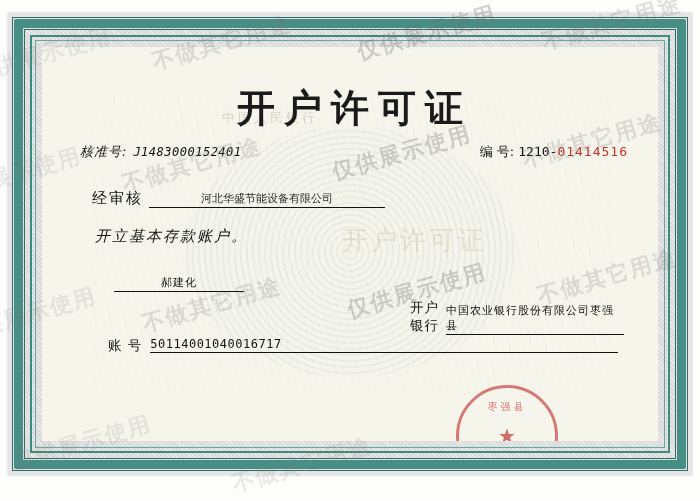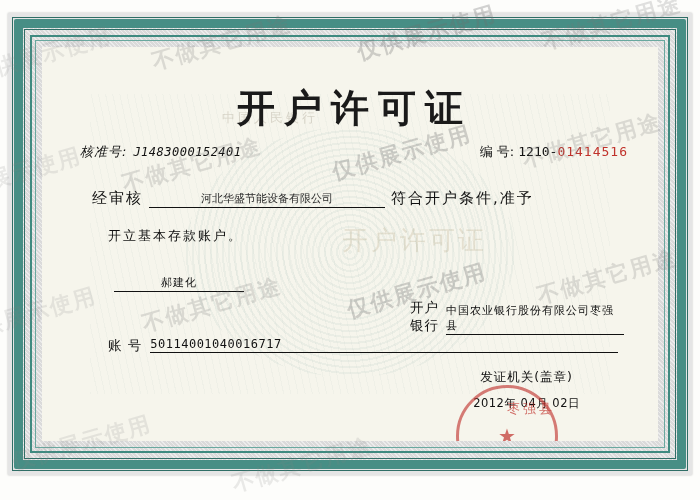--- a/index.html
+++ b/index.html
@@ -196,25 +196,26 @@
     text-align: center;
     border-bottom: 1px solid #111;
     margin: 0 6px;
     padding-bottom: 1px;
     font-size: 11px;
     color: #2a2a2a;
     letter-spacing: 0px;
   }
   .line2 {
     position: absolute;
-    left: 66px;
+    left: 53px;
     top: 180px;
-    font-size: 13px;
+    font-size: 15px;
     letter-spacing: 2px;
     color: #111;
+    font-style: italic;
   }
 
   
   .row-rep {
     position: absolute;
     left: 66px;
     top: 228px;
     font-size: 13.5px;
     letter-spacing: 1px;
     color: #111;
@@ -310,22 +311,22 @@
     position: absolute;
     left: 50%; top: 50%;
     transform: translate(-50%,-50%);
     font-size: 20px;
     line-height: 1;
   }
   .seal .arc-top {
     position: absolute;
     left: 0; right: 0;
     top: 12px;
-    text-align: right;
-    font-size: 13px;
+    text-align: center;
+    font-size: 10px;
     letter-spacing: 3px;
   }
 
   
   .wm-layer {
     position: absolute;
     left: 0; top: 0;
     width: 700px; height: 500px;
     pointer-events: none;
     overflow: hidden;
@@ -370,45 +371,40 @@
         <span class="lbl">核准号:</span><span class="val">J1483000152401</span>
       </div>
 
       <div class="row-serial">
         <span>编 号:</span><span class="serial-prefix">1210-</span><span class="serial-red">01414516</span>
       </div>
 
       <div class="line1">
         <span class="seg">经审核</span>
         <span class="fill-name">河北华盛节能设备有限公司</span>
-        <span class="seg">符合开户条件,准予</span>
       </div>
 
       <div class="line2">开立基本存款账户。</div>
 
       <div class="row-rep">
         <span class="rep-fill">郝建化</span>
       </div>
 
       <div class="row-bank">
         <span>开户银行</span>
         <span class="bank-fill">
           <span class="l1">中国农业银行股份有限公司枣强县</span>
         </span>
       </div>
 
       <div class="row-account">
         <span>账 号</span>
         <span class="acct-fill">50114001040016717</span>
       </div>
 
-      <div class="issuer">
-        <div>发证机关(盖章)</div>
-        <div class="date">2012年 04月 02日</div>
-      </div>
 
       <div class="seal">
         <div class="arc-top">枣强县</div>
         <div class="star">★</div>
 
       </div>
 
     </div>
   </div>
 

